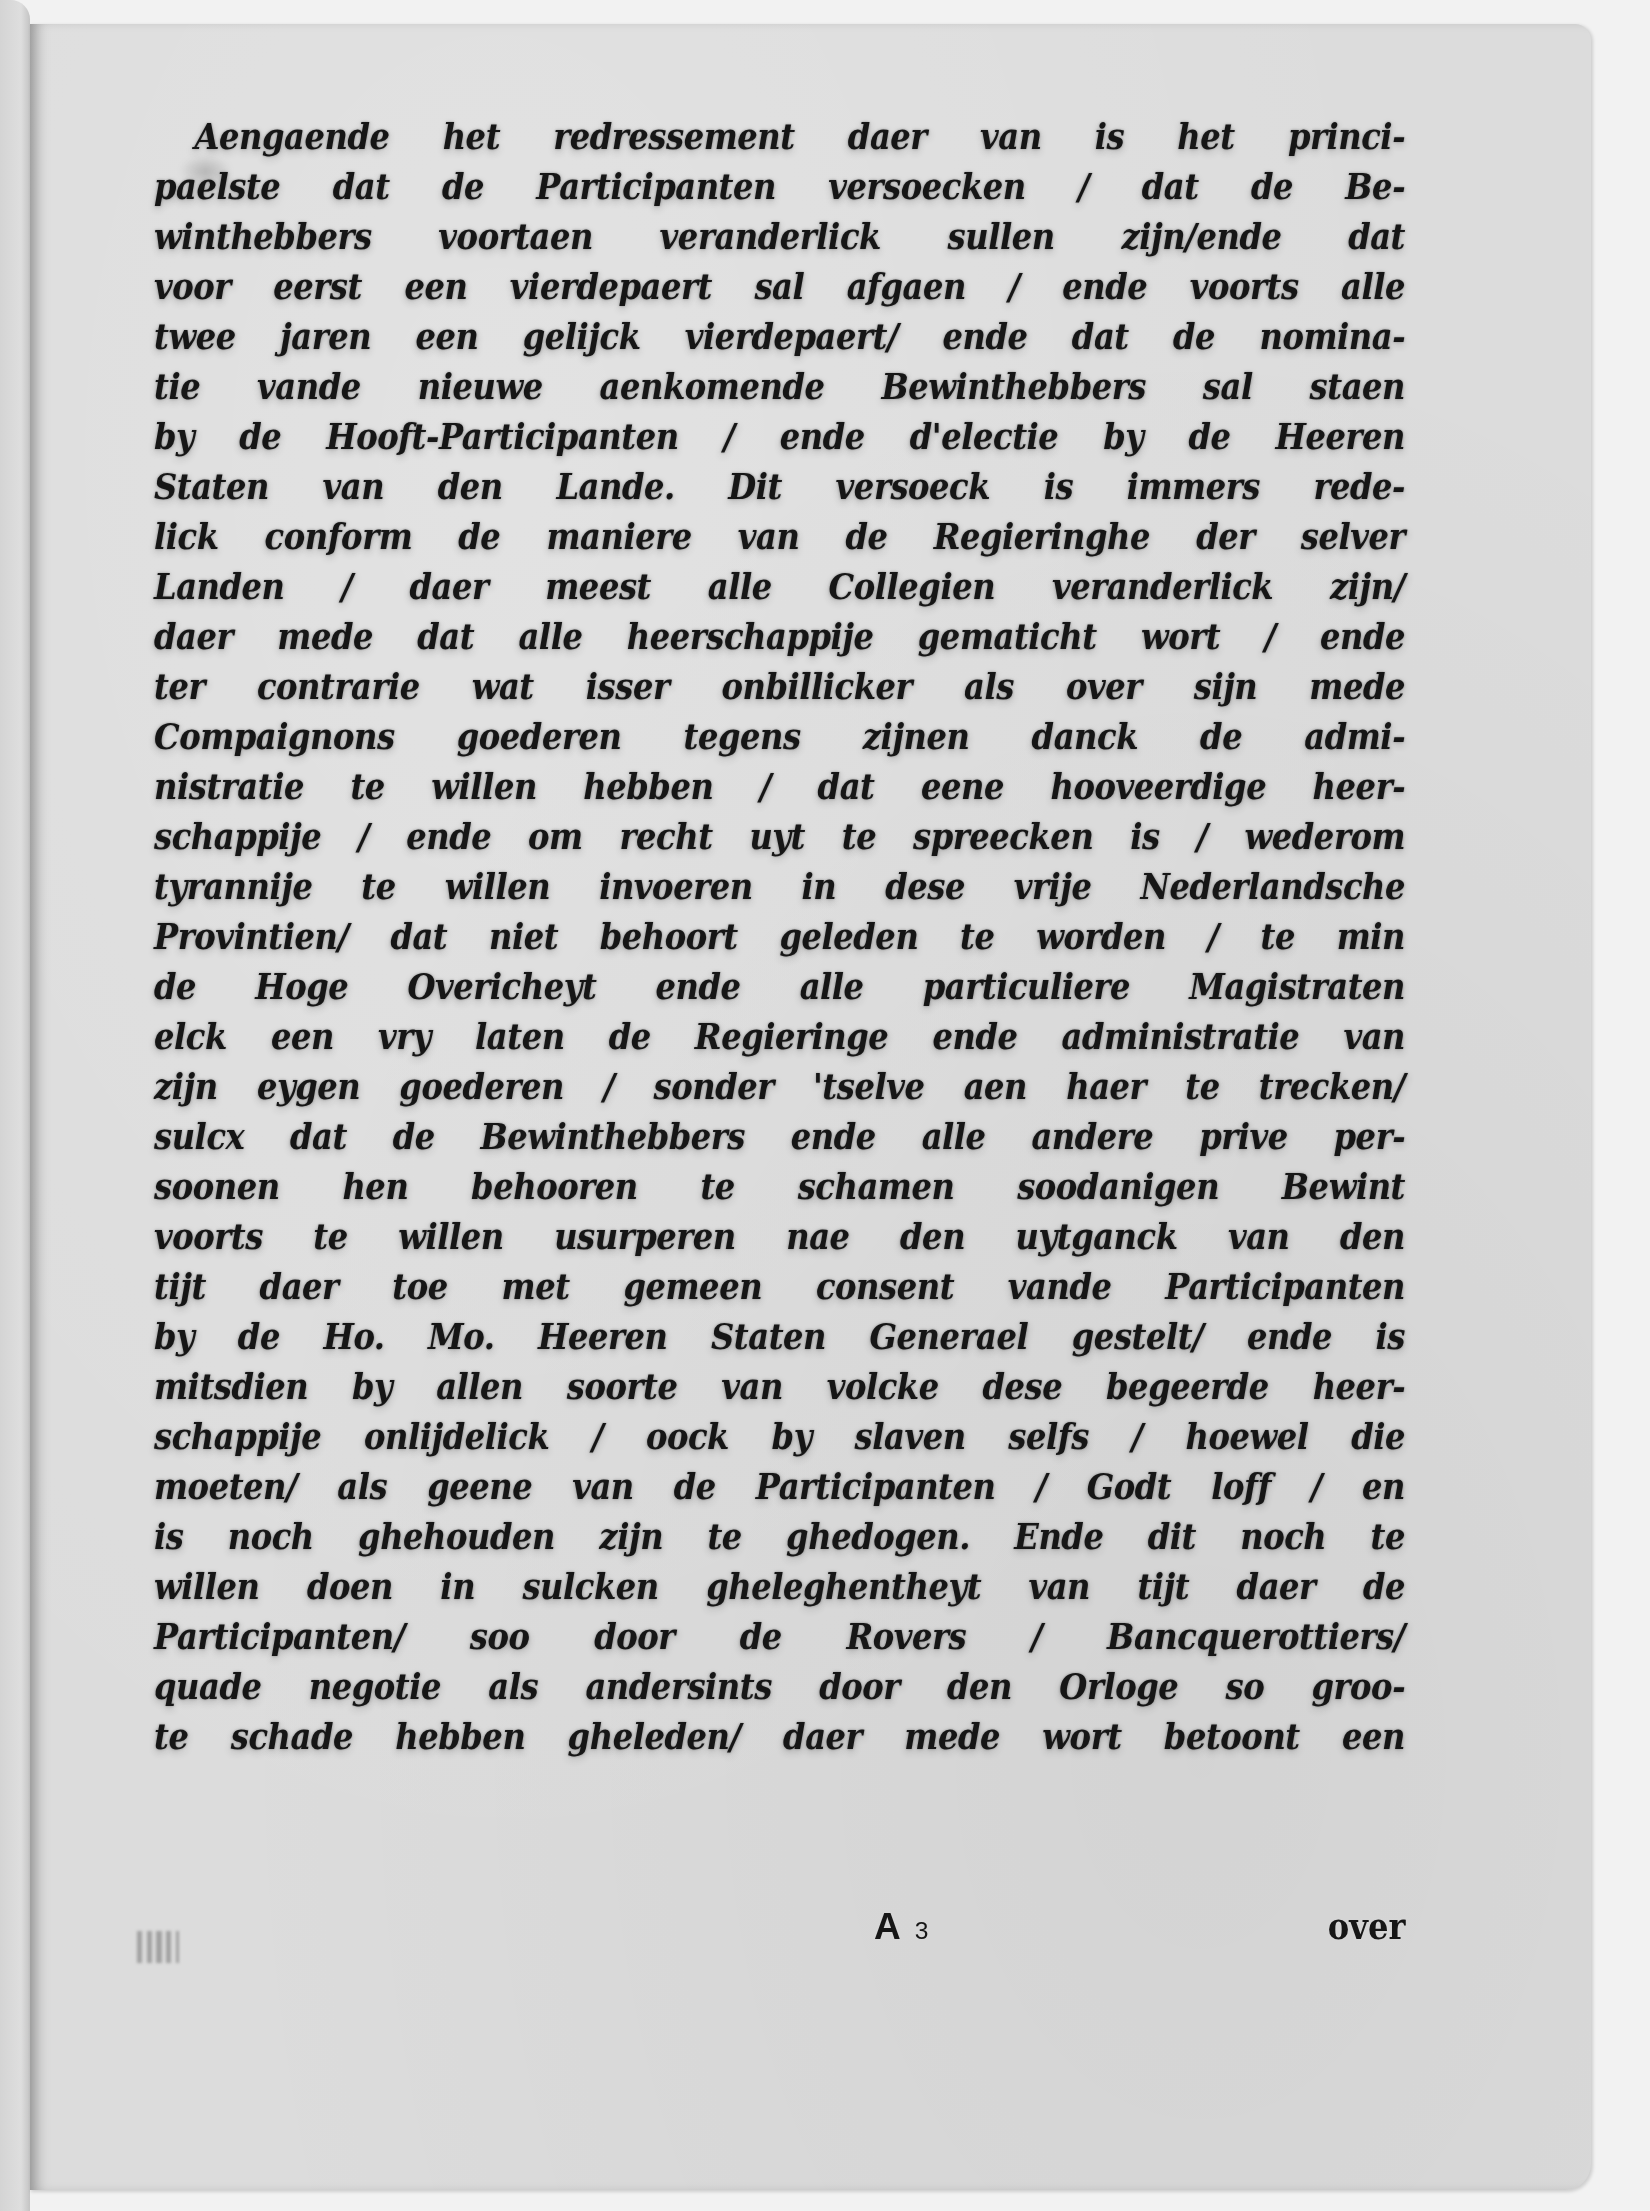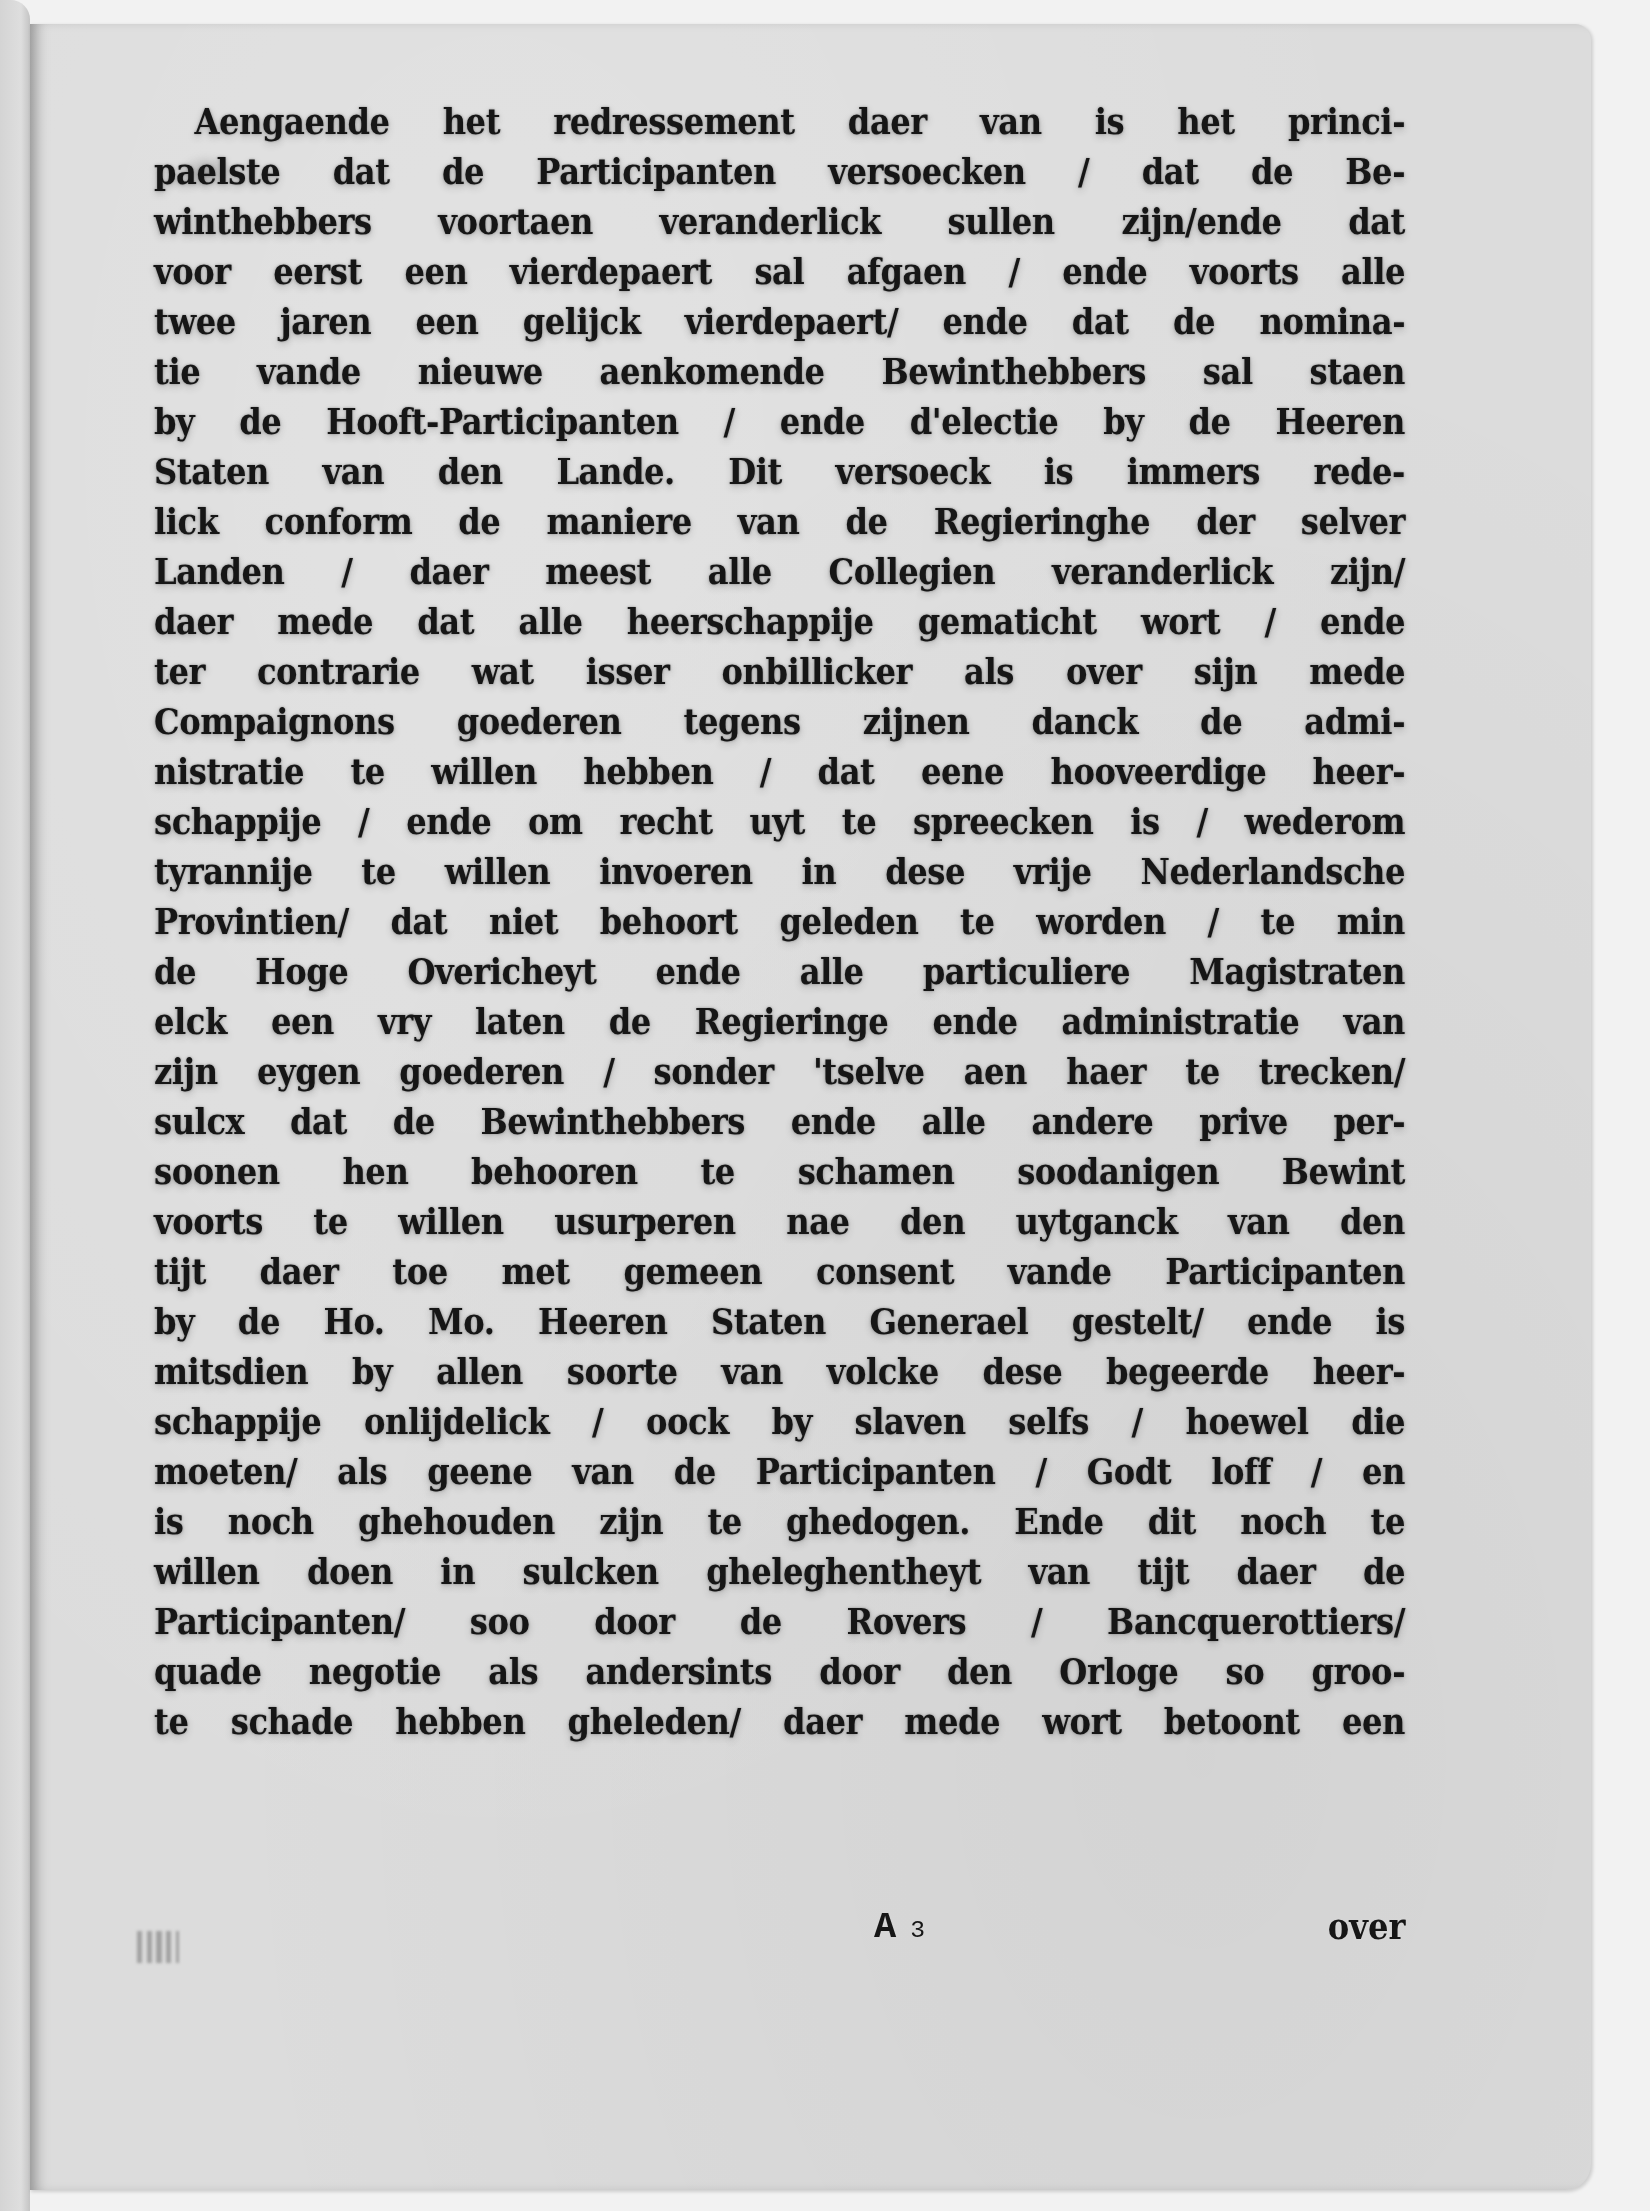--- a/index.html
+++ b/index.html
@@ -33,22 +33,23 @@
       background-image:
         radial-gradient(ellipse at 30% 20%, rgba(255,255,255,0.18), rgba(255,255,255,0) 60%),
         radial-gradient(ellipse at 75% 80%, rgba(0,0,0,0.04), rgba(0,0,0,0) 60%);
       border-top-right-radius: 16px;
       border-bottom-right-radius: 26px;
       box-shadow: inset 12.3px 0 14px -7px rgba(0,0,0,0.35), 1.8px 1.8px 3.5px rgba(0,0,0,0.15);
     }
     .text-block {
       position: absolute;
       left: 124px;
-      top: 73px;
+      top: 88px;
       width: 1251px;
+      font-style: italic;
     }
     .line {
       display: block;
       height: 50px;
       line-height: 50px;
       font-family: "DejaVu Serif", serif;
       font-weight: bold;
       font-size: 35px;
       color: #161616;
       white-space: nowrap;
@@ -68,21 +69,21 @@
       position: absolute;
       left: 124px;
       top: 1882px;
       width: 1251px;
       height: 53px;
     }
     .signature-mark {
       position: absolute;
       left: 720px;
       top: 0;
-      font-family: Liberation Mono, monospace;
+      font-family: Liberation Sans, sans-serif;
       font-weight: bold;
       font-size: 37px;
       color: #161616;
     }
     .signature-mark .num {
       font-size: 24.6px;
       font-weight: normal;
       margin-left: 14px;
     }
     .catchword {

